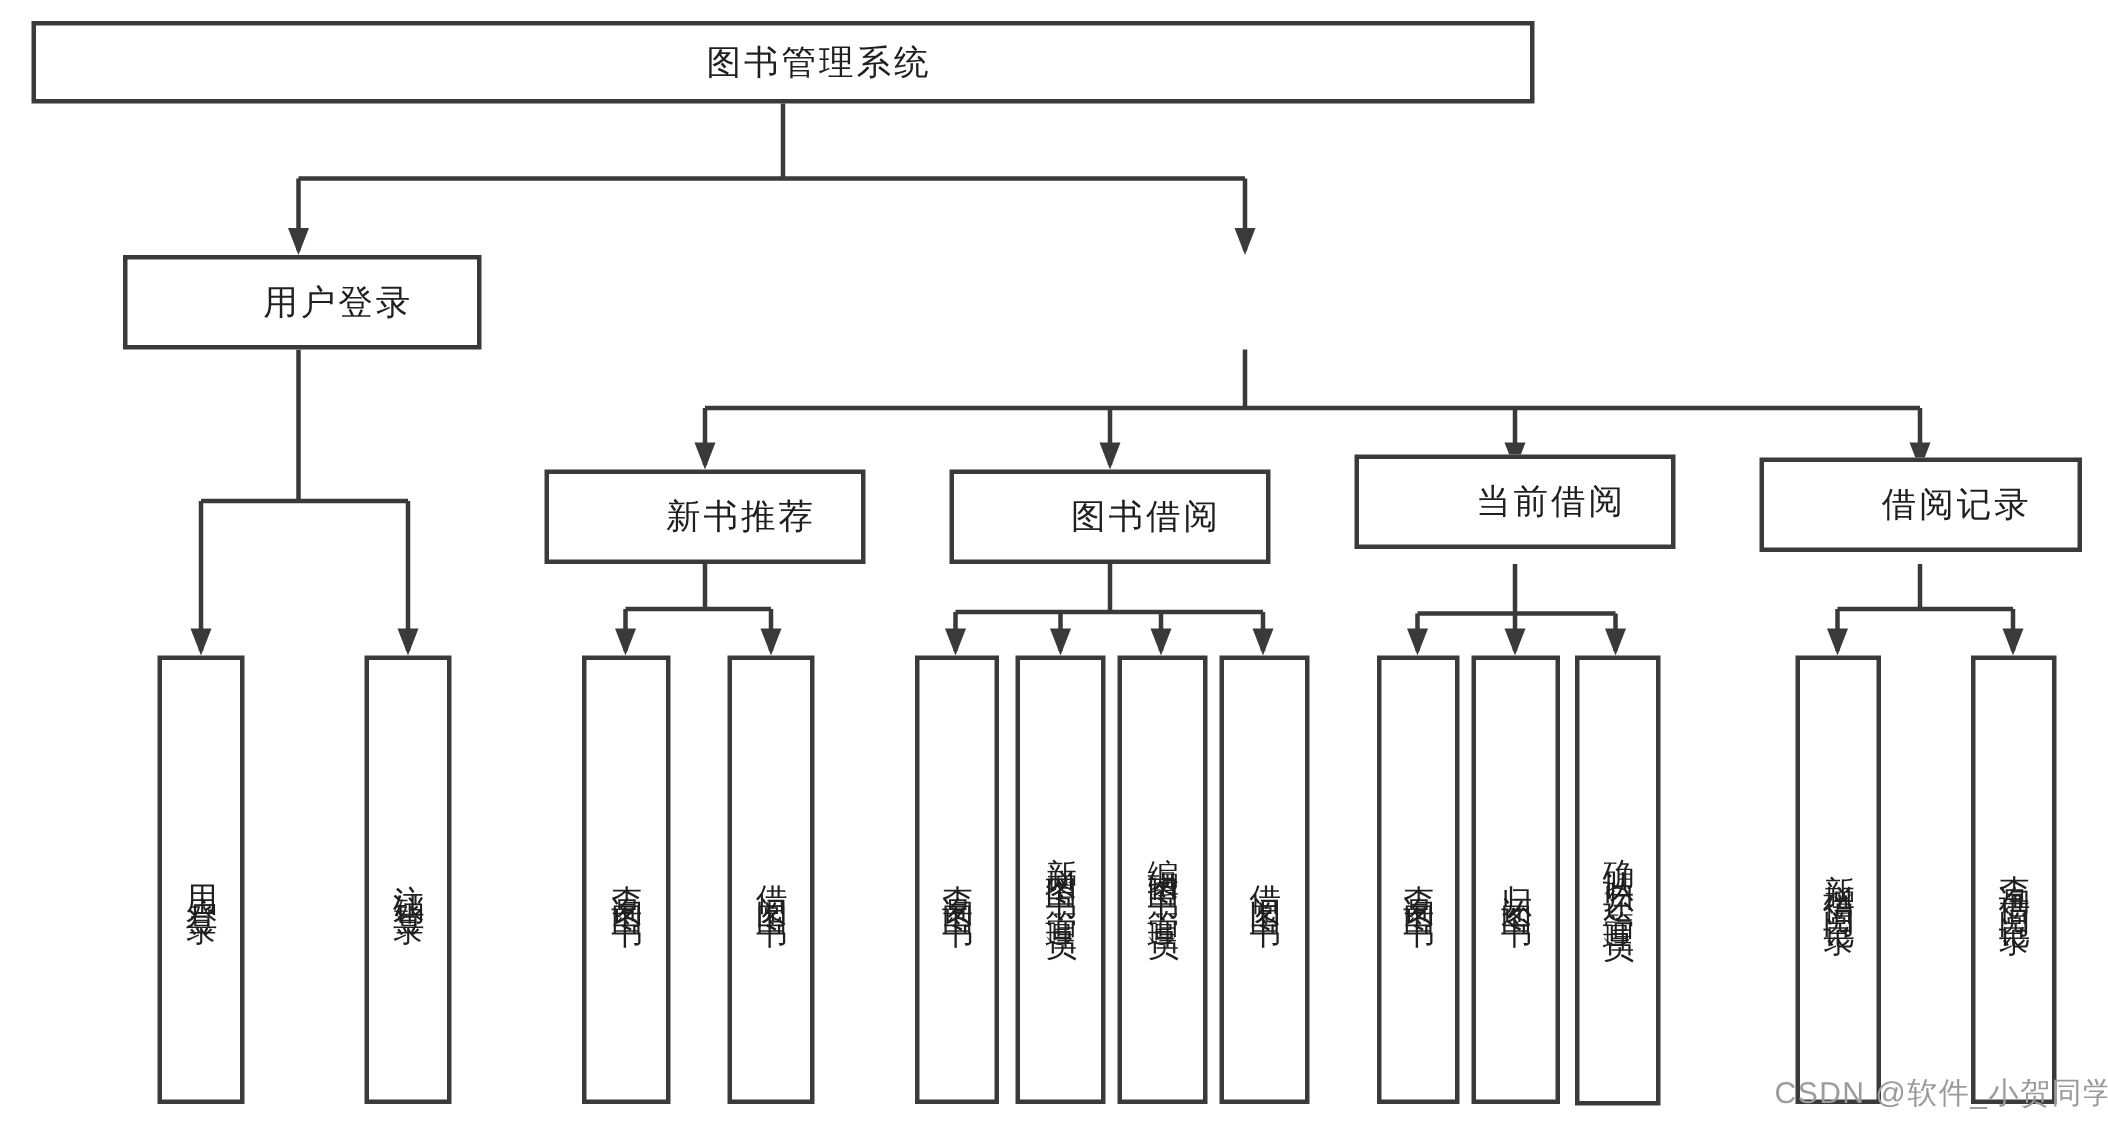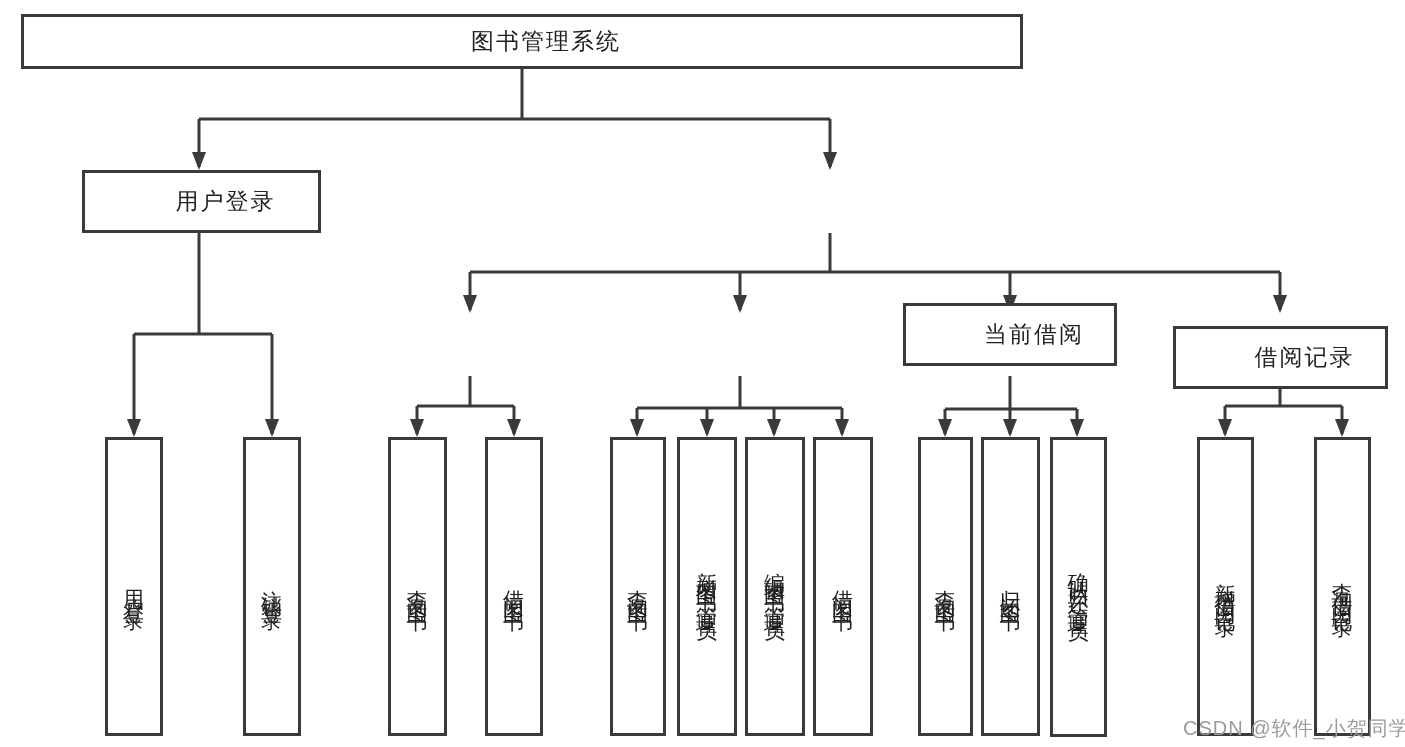--- a/index.html
+++ b/index.html
@@ -104,24 +104,30 @@
   </svg>
 
   <div class="box h-label" style="left:21px; top:14px; width:1002px; height:55px;">
     <span>图书管理系统</span>
   </div>
 
   <div class="box h-label" style="left:82px; top:170px; width:239px; height:63px;">
     <span>用户登录</span>
   </div>
 
+  <div class="box h-label" style="left:363px; top:313px; width:214px; height:63px;">
+    <span>新书推荐</span>
+  </div>
+  <div class="box h-label" style="left:633px; top:313px; width:214px; height:63px;">
+    <span>图书借阅</span>
+  </div>
   <div class="box h-label" style="left:903px; top:303px; width:214px; height:63px;">
     <span>当前借阅</span>
   </div>
-  <div class="box h-label" style="left:1173px; top:326px; width:215px; height:63px;">
+  <div class="box h-label" style="left:1173px; top:305px; width:215px; height:63px;">
     <span>借阅记录</span>
   </div>
 
   <div class="box leaf" style="left:105px; top:437px; width:58px; height:299px;">
     <span>用户登录</span>
   </div>
   <div class="box leaf" style="left:243px; top:437px; width:58px; height:299px;">
     <span>注销登录</span>
   </div>
 

